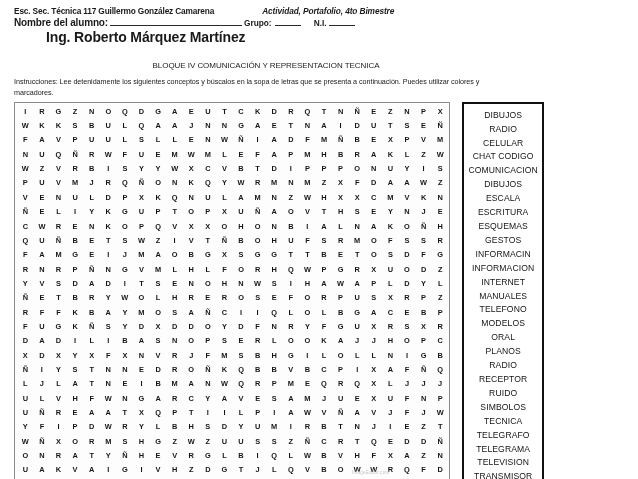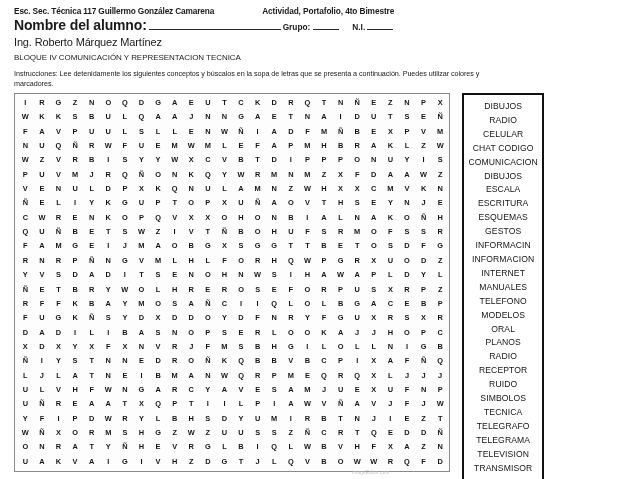--- a/index.html
+++ b/index.html
@@ -31,50 +31,53 @@
     line-height: 1.28;
   }
   .hdr-school {
     font-size: 8.3px;
     font-weight: bold;
     letter-spacing: -0.15px;
   }
   .hdr-activity {
     font-size: 8.3px;
     font-weight: bold;
+    font-style: italic;
     margin-left: 48px;
     letter-spacing: -0.1px;
   }
   .hdr-name {
-    font-size: 14px;
+    font-size: 10px;
     font-weight: bold;
     letter-spacing: -0.15px;
   }
   .rule {
     display: inline-block;
     border-bottom: 1px solid #2b2b2b;
     height: 8px;
   }
   .rule-name { width: 132px; margin: 0 2px; }
   .rule-grupo { width: 26px; margin: 0 3px; }
   .rule-ni { width: 26px; margin: 0 2px; }
   .hdr-grupo, .hdr-ni {
     font-size: 8.3px;
     font-weight: bold;
   }
   .hdr-ni { margin-left: 10px; }
   .hdr-teacher {
-    font-size: 11px;
-    font-weight: normal;
+    font-size: 14px;
+    font-weight: bold;
     letter-spacing: -0.15px;
+    margin-left: 32px;
   }
   .hdr-block {
     font-size: 8px;
     letter-spacing: -0.05px;
-    margin-top: 4px;
+    margin-top: 14px;
+    text-align: center;
   }
   .hdr-instr {
     font-size: 7.2px;
     line-height: 1.42;
     margin-top: 7px;
     max-width: 612px;
     letter-spacing: -0.05px;
   }
 
   

